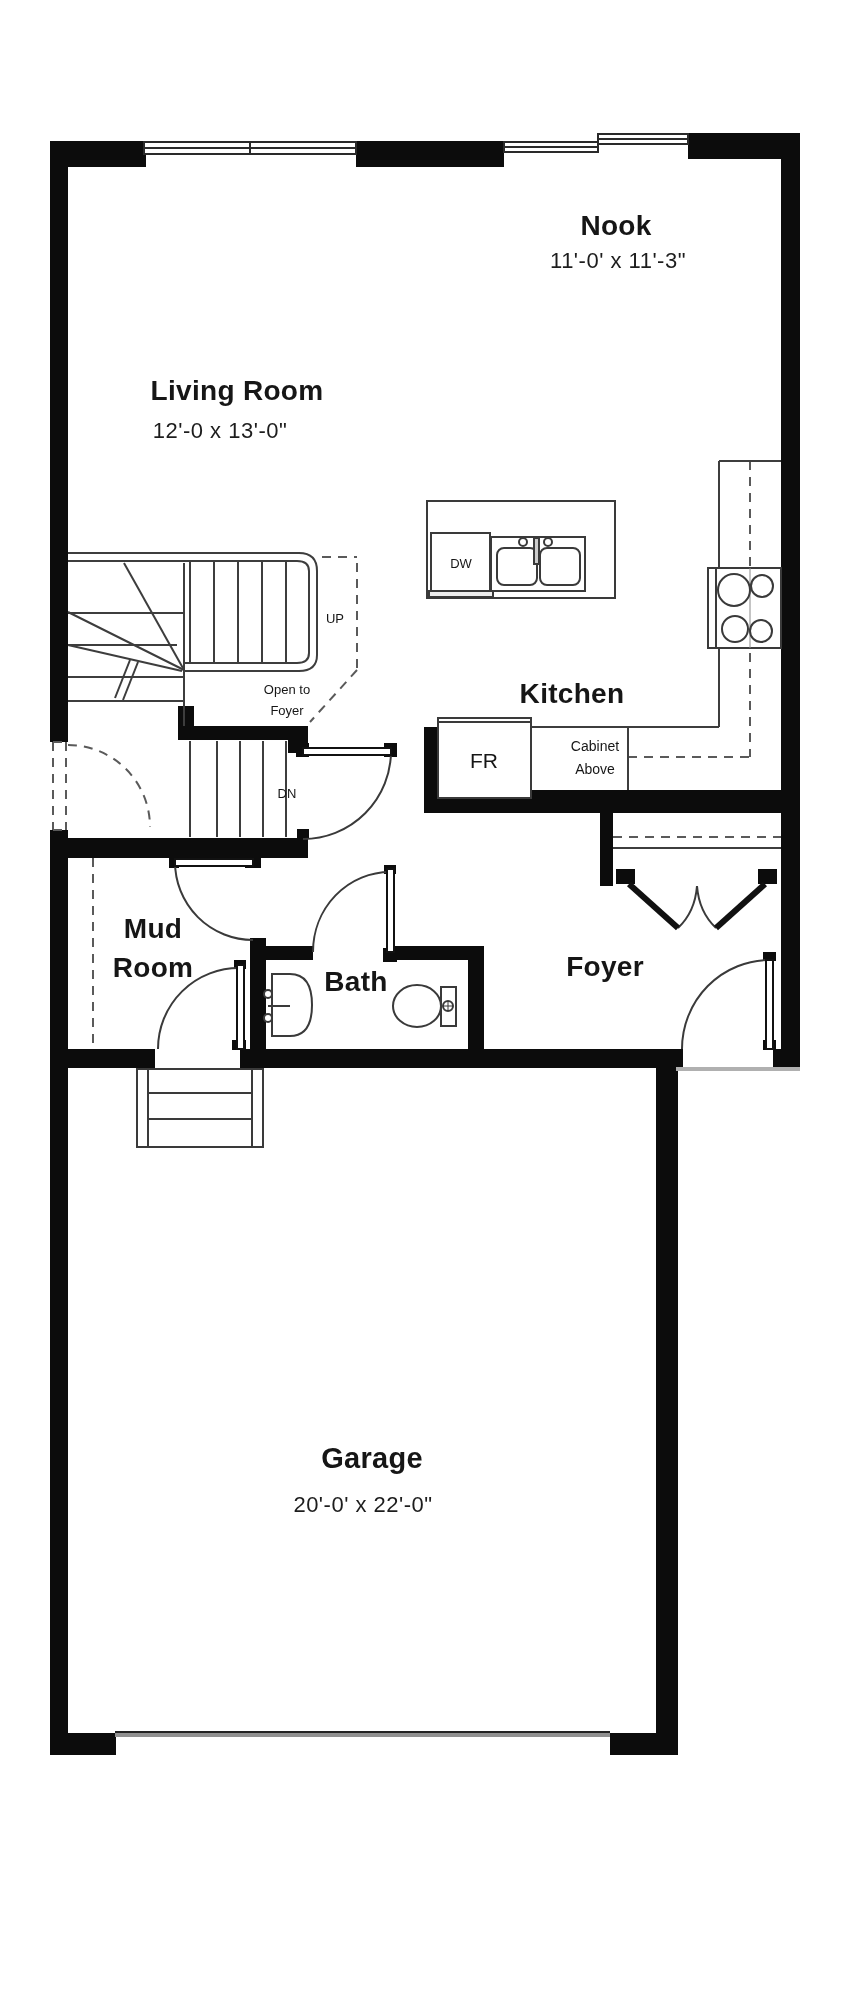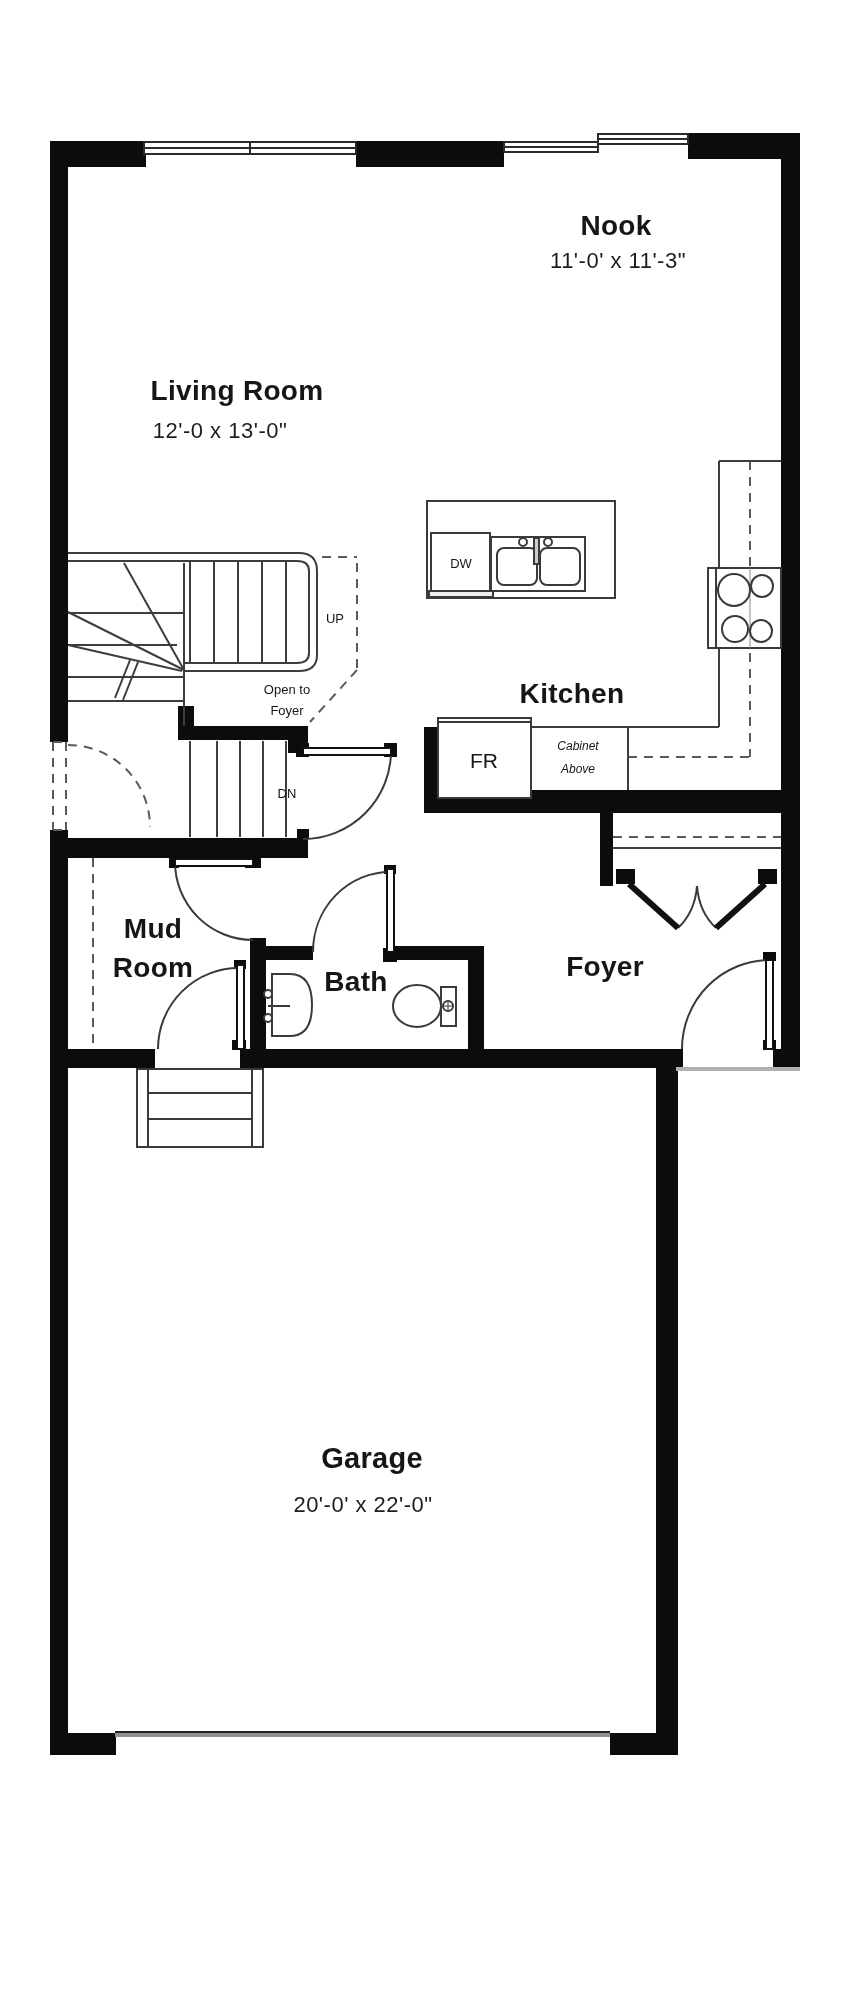--- a/index.html
+++ b/index.html
@@ -225,18 +225,18 @@
   <div class="lbl small" style="left:287px;top:793px;">DN</div>
 
   <div class="lbl small stack" style="left:249px;top:700px;line-height:21px;font-weight:400;margin-left:38px;">
     <span>Open to</span>
     <span>Foyer</span>
   </div>
 
   <div class="lbl small" style="left:461px;top:563px;font-weight:400;">DW</div>
   <div class="lbl tiny" style="left:484px;top:760px;">FR</div>
 
-  <div class="lbl tiny stack" style="left:578px;top:758px;line-height:23px;font-size:12px;font-style:italic;">
+  <div class="lbl tiny stack" style="left:595px;top:758px;line-height:23px;font-size:14px;">
     <span>Cabinet</span>
     <span>Above</span>
   </div>
 
 </div>
 
 </body></html>

